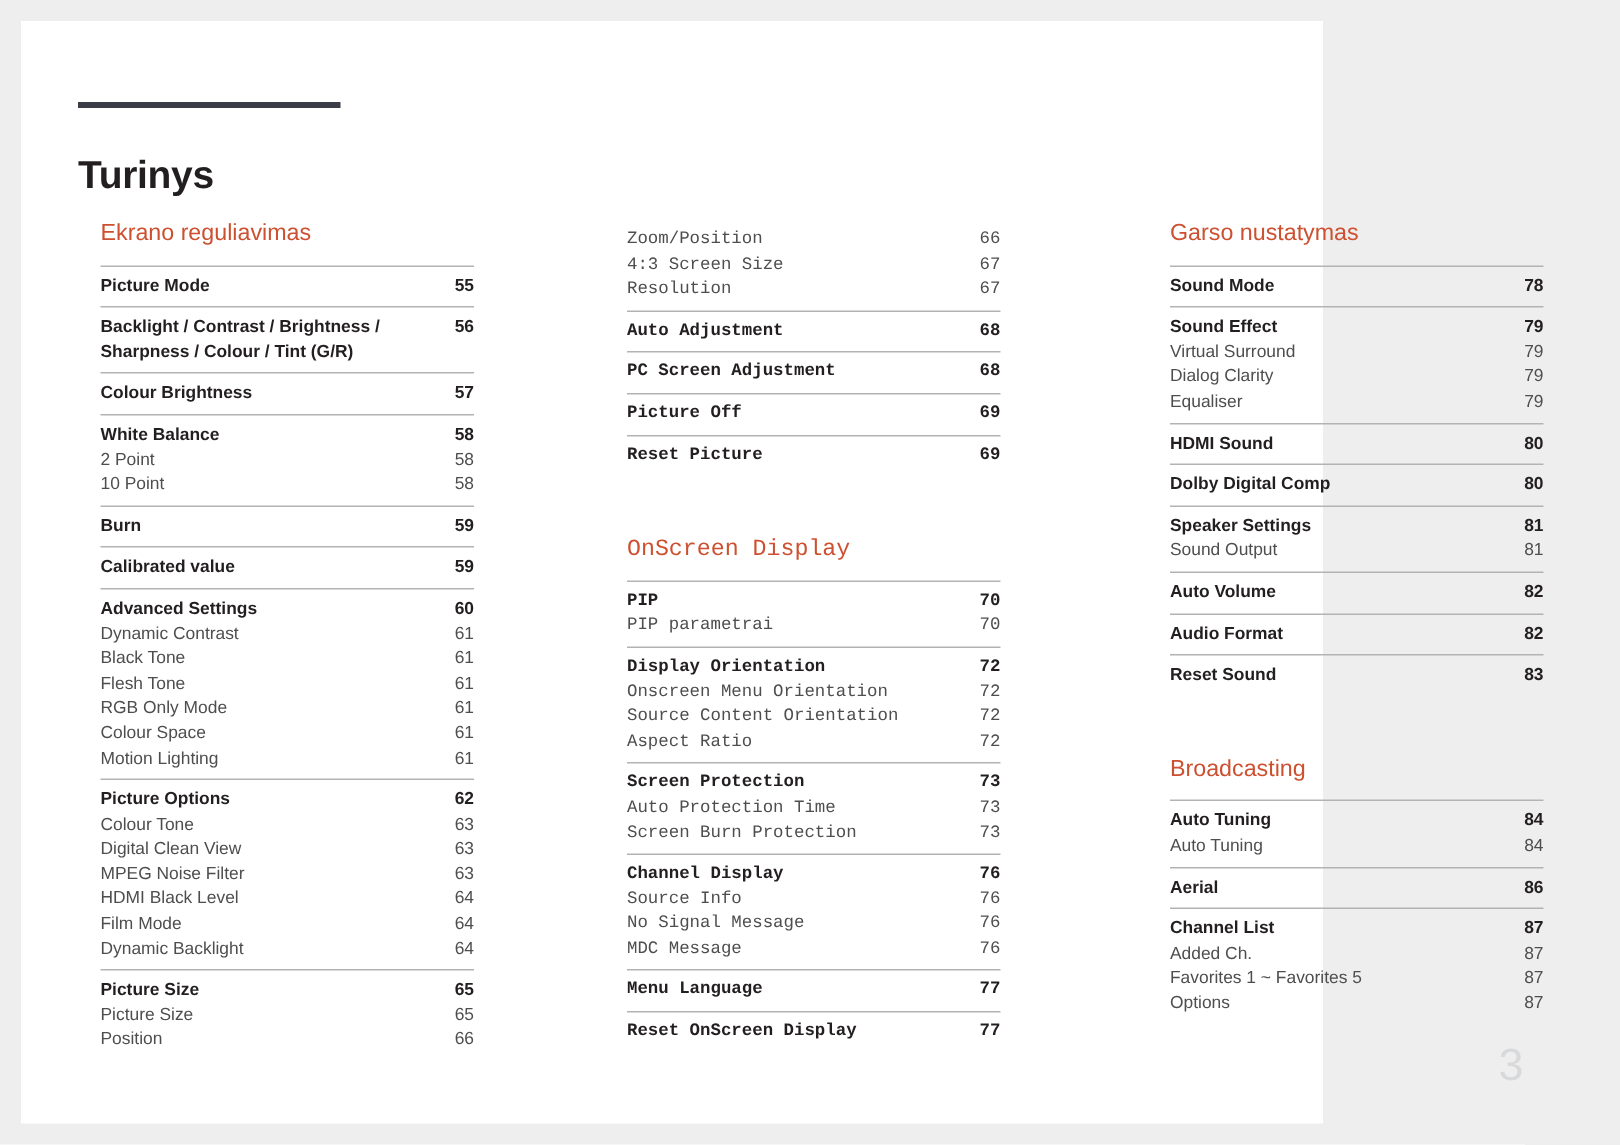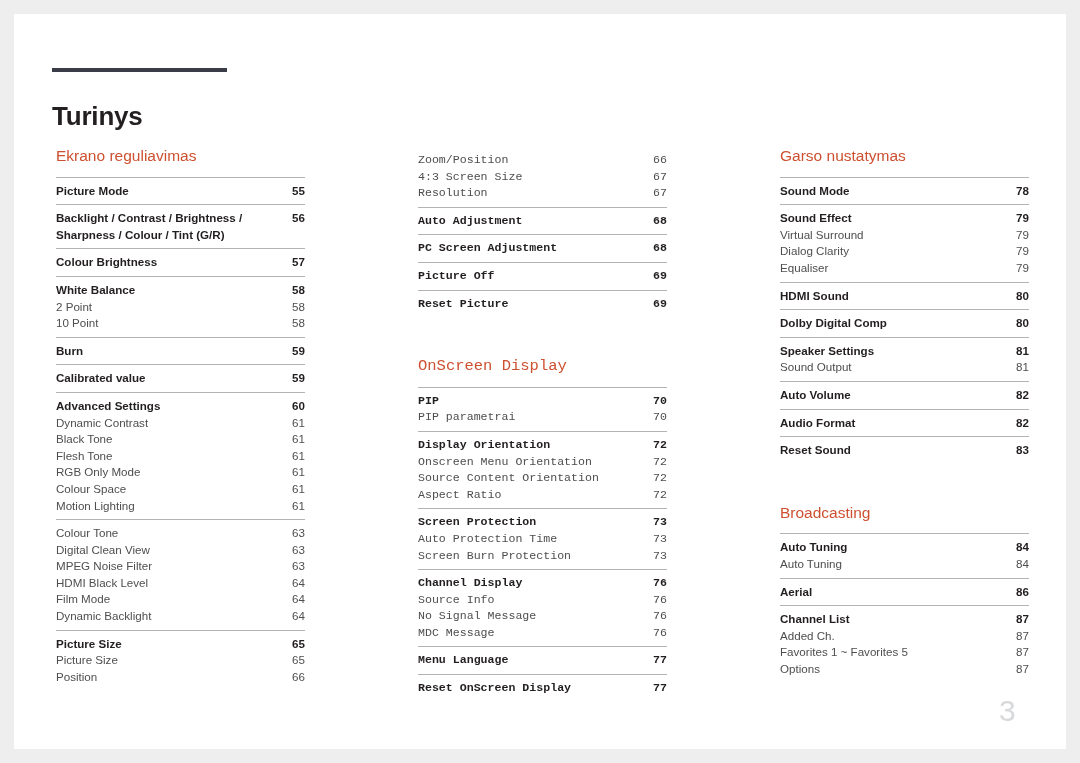--- a/index.html
+++ b/index.html
@@ -10,21 +10,21 @@
     width: 1080px;
     height: 763px;
     background: #eeeeee;
     font-family: "Liberation Sans", sans-serif;
     overflow: hidden;
   }
   #page {
     position: absolute;
     left: 14px;
     top: 14px;
-    width: 1052px;
+    width: 868px;
     height: 735px;
     background: #ffffff;
   }
   .title-rule {
     position: absolute;
     left: 38px;
     top: 54px;
     width: 175px;
     height: 4px;
     background: #3a3c47;
@@ -42,21 +42,21 @@
     position: absolute;
     left: 38px;
     top: 133px;
     width: 975px;
   }
   .col {
     position: absolute;
     top: 0;
     width: 249px;
   }
-  .col-1 { left: 4px; }
+  .col-1 { left: 15px; }
   .col-2 { left: 366px; font-family: Liberation Mono, monospace; }
   .col-3 { left: 728px; }
 
   .section {
     margin: 0 0 0 0;
   }
   .section-heading {
     font-size: 15.5px;
     color: #cd5030;
     font-weight: normal;
@@ -192,20 +192,24 @@
             <div class="row sub">
               <span class="label">Colour Space</span>
               <span class="page">61</span>
             </div>
             <div class="row sub">
               <span class="label">Motion Lighting</span>
               <span class="page">61</span>
             </div>
           </div>
           <div class="group">
+            <div class="row main">
+              <span class="label">Picture Options</span>
+              <span class="page">62</span>
+            </div>
             <div class="row sub">
               <span class="label">Colour Tone</span>
               <span class="page">63</span>
             </div>
             <div class="row sub">
               <span class="label">Digital Clean View</span>
               <span class="page">63</span>
             </div>
             <div class="row sub">
               <span class="label">MPEG Noise Filter</span>

